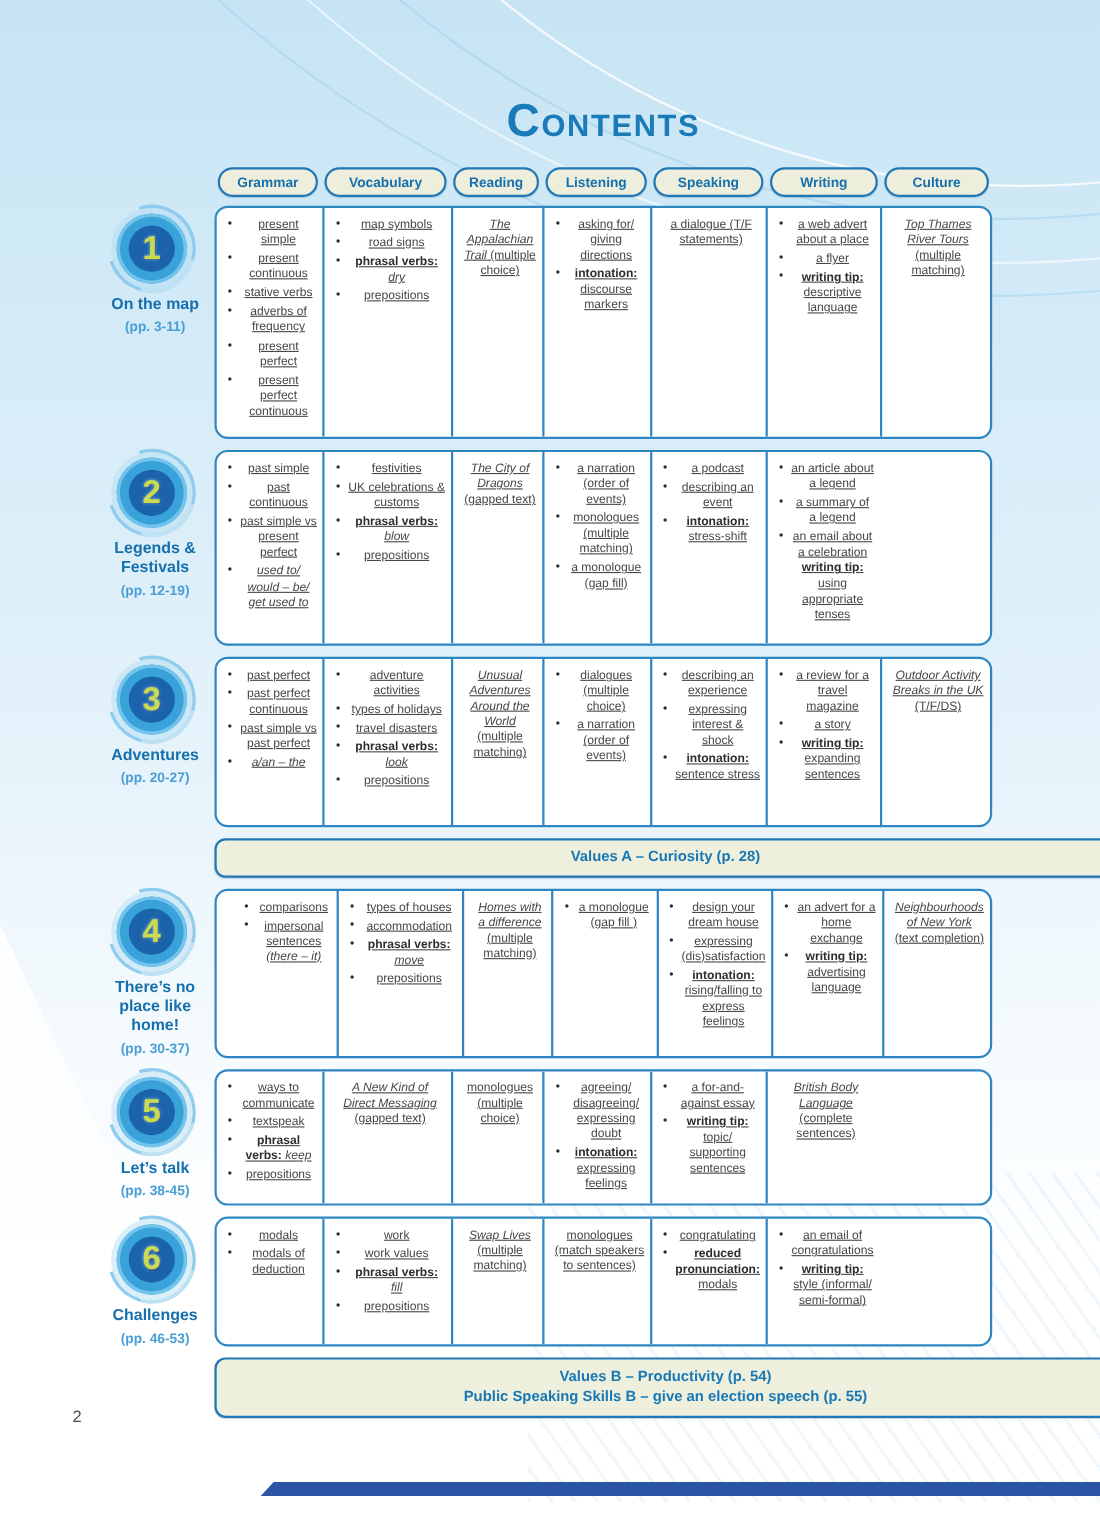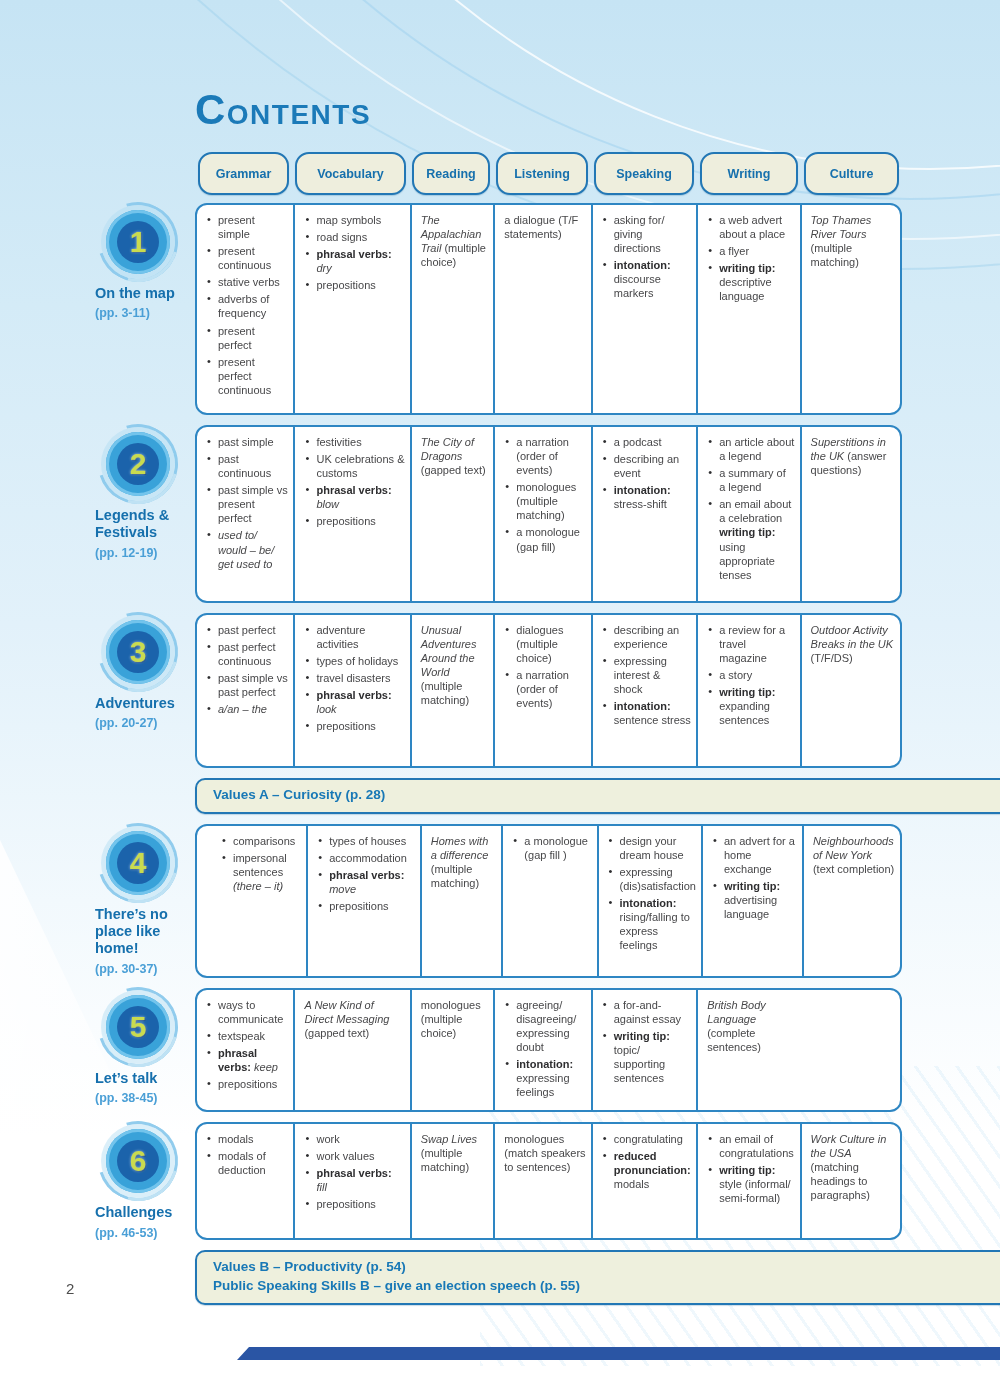--- a/index.html
+++ b/index.html
@@ -9,56 +9,56 @@
     --pill-bg:#eeeedd;
     --badge-core:#1b63ab;
     --badge-number:#c9db4f;
     --footer-bar:#2a55a4;
     --text-dark:#474749;
   }
   *{margin:0;padding:0;box-sizing:border-box;}
   html,body{width:1000px;}
   body{font-family:"Liberation Sans", sans-serif;}
   .page{position:relative;width:1000px;height:1386px;overflow:hidden;
-    background:linear-gradient(180deg,#c6e4f4 0%,#d4ebf7 22%,#e2f1fa 45%,#f2f9fd 65%,#ffffff 82%);}
+    background:linear-gradient(180deg,#c6e4f4 0%,#d4ebf7 22%,#e2f1fa 45%,#f2f9fd 65%,#ffffff 82%);text-align:center;}
   
   .curve{position:absolute;border-radius:50%;border:2px solid rgba(255,255,255,.7);pointer-events:none;}
   .curve.c1{width:1500px;height:1500px;left:180px;top:-1330px;border-color:rgba(255,255,255,.8);}
   .curve.c2{width:1700px;height:1700px;left:60px;top:-1500px;border-color:rgba(160,210,238,.55);}
   .curve.c3{width:1900px;height:1900px;left:-40px;top:-1660px;border-color:rgba(255,255,255,.6);}
   .curve.c4{width:2100px;height:2100px;left:-150px;top:-1830px;border-color:rgba(150,205,235,.4);}
   .wedge{position:absolute;left:0;top:840px;width:260px;height:546px;background:linear-gradient(100deg,rgba(255,255,255,.9),rgba(255,255,255,0));
     clip-path:polygon(0 0,100% 100%,0 100%);pointer-events:none;}
   .stripes{position:absolute;right:0;bottom:20px;width:520px;height:300px;opacity:.5;pointer-events:none;
     background:repeating-linear-gradient(55deg,rgba(165,212,240,.35) 0 3px,transparent 3px 17px);}
   .footer-bar{position:absolute;left:237px;right:0;top:1347px;height:13px;background:var(--footer-bar);
     clip-path:polygon(12px 0,100% 0,100% 100%,0 100%);}
 
   .main{position:absolute;left:95px;top:86px;width:807px;}
   h1.title{margin-left:100px;color:var(--accent-blue);font-size:28px;font-weight:bold;
     letter-spacing:1.5px;text-transform:uppercase;margin-bottom:18px;}
   h1.title::first-letter{font-size:42px;}
 
   .pills-row{margin-left:100px;width:707px;display:grid;
     grid-template-columns:97fr 117fr 84fr 98fr 106fr 104fr 101fr;margin-bottom:8px;}
-  .pill{margin:0 3px;height:43px;border:2px solid #2277b5;border-radius:14px;background:var(--pill-bg);
+  .pill{margin:0 3px;height:27px;border:2px solid #2277b5;border-radius:14px;background:var(--pill-bg);
     color:#1670ad;font-weight:bold;font-size:12.5px;display:flex;align-items:center;justify-content:center;
     box-shadow:0 1px 1px rgba(40,110,160,.25);}
 
   .unit-row{display:flex;margin-bottom:10px;}
   .unit-side{width:100px;padding-right:8px;flex:none;}
   .row-box{width:707px;flex:none;background:#fff;border:2px solid var(--row-border);border-radius:12px;
     display:grid;grid-template-columns:97fr 117fr 84fr 98fr 106fr 104fr 101fr;overflow:hidden;}
   .unit-row[data-unit="1"] .row-box{min-height:212px;}
   .unit-row[data-unit="2"] .row-box{min-height:178px;}
   .unit-row[data-unit="3"] .row-box{min-height:155px;}
   .unit-row[data-unit="4"] .row-box{min-height:154px;padding-left:15px;}
   .unit-row[data-unit="5"] .row-box{min-height:124px;}
   .unit-row[data-unit="6"] .row-box{min-height:116px;}
-  .cell{padding:8px 5px 8px 9px;font-size:11px;line-height:1.28;color:var(--text-dark);}
+  .cell{padding:8px 5px 8px 9px;font-size:11px;line-height:1.28;color:var(--text-dark);text-decoration:underline;}
   .cell + .cell{border-left:2px solid var(--row-border);}
   .item{margin-bottom:3px;}
   .item.bullet{position:relative;padding-left:12px;}
   .item.bullet::before{content:"•";position:absolute;left:1px;top:-1px;color:#2e2e30;}
   .item span.bold{font-weight:bold;color:#2e2e30;}
   .item span.italic{font-style:italic;}
 
   .badge{width:74px;height:74px;position:relative;margin:2px 0 6px 6px;}
   .badge::before{content:"";position:absolute;inset:-3px;border-radius:50%;
     border:3px solid rgba(140,202,236,.95);border-left-color:transparent;transform:rotate(28deg);}
@@ -126,25 +126,25 @@
             <div class="cell">
               <div class="item bullet"><span>map symbols</span></div>
               <div class="item bullet"><span>road signs</span></div>
               <div class="item bullet"><span class="bold">phrasal verbs:</span><span> </span><span class="italic">dry</span></div>
               <div class="item bullet"><span>prepositions</span></div>
             </div>
             <div class="cell">
               <div class="item plain"><span class="italic">The Appalachian Trail</span><span> (multiple choice)</span></div>
             </div>
             <div class="cell">
-              <div class="item plain"><span>a dialogue (T/F statements)</span></div>
-            </div>
-            <div class="cell">
               <div class="item bullet"><span>asking for/ giving directions</span></div>
               <div class="item bullet"><span class="bold">intonation:</span><span> discourse markers</span></div>
+            </div>
+            <div class="cell">
+              <div class="item plain"><span>a dialogue (T/F statements)</span></div>
             </div>
             <div class="cell">
               <div class="item bullet"><span>a web advert about a place</span></div>
               <div class="item bullet"><span>a flyer</span></div>
               <div class="item bullet"><span class="bold">writing tip:</span><span> descriptive language</span></div>
             </div>
             <div class="cell">
               <div class="item plain"><span class="italic">Top Thames River Tours</span><span> (multiple matching)</span></div>
             </div>
           </div>
@@ -185,23 +185,20 @@
             <div class="cell">
               <div class="item bullet"><span>a podcast</span></div>
               <div class="item bullet"><span>describing an event</span></div>
               <div class="item bullet"><span class="bold">intonation:</span><span> stress-shift</span></div>
             </div>
             <div class="cell">
               <div class="item bullet"><span>an article about a legend</span></div>
               <div class="item bullet"><span>a summary of a legend</span></div>
               <div class="item bullet"><span>an email about a celebration </span><span class="bold">writing tip:</span><span> using appropriate tenses</span></div>
             </div>
-            <div class="cell">
-              <div class="item plain"><span class="italic">Superstitions in the UK</span><span> (answer questions)</span></div>
-            </div>
           </div>
         </div>
         <div class="unit-row" data-unit="3">
           <div class="unit-side">
             <div class="badge">
               <div class="badge-mid">
                 <div class="badge-core">
                   <span class="badge-num">3</span>
                 </div>
               </div>
@@ -359,23 +356,20 @@
               <div class="item plain"><span>monologues (match speakers to sentences)</span></div>
             </div>
             <div class="cell">
               <div class="item bullet"><span>congratulating</span></div>
               <div class="item bullet"><span class="bold">reduced pronunciation:</span><span> modals</span></div>
             </div>
             <div class="cell">
               <div class="item bullet"><span>an email of congratulations</span></div>
               <div class="item bullet"><span class="bold">writing tip:</span><span> style (informal/ semi-formal)</span></div>
             </div>
-            <div class="cell">
-              <div class="item plain"><span class="italic">Work Culture in the USA</span><span> (matching headings to paragraphs)</span></div>
-            </div>
           </div>
         </div>
         <div class="band">
           <div class="band-line">Values B – Productivity (p. 54)</div>
           <div class="band-line">Public Speaking Skills B – give an election speech (p. 55)</div>
         </div>
       </div>
   </div>
 
   <div class="page-number">2</div>

